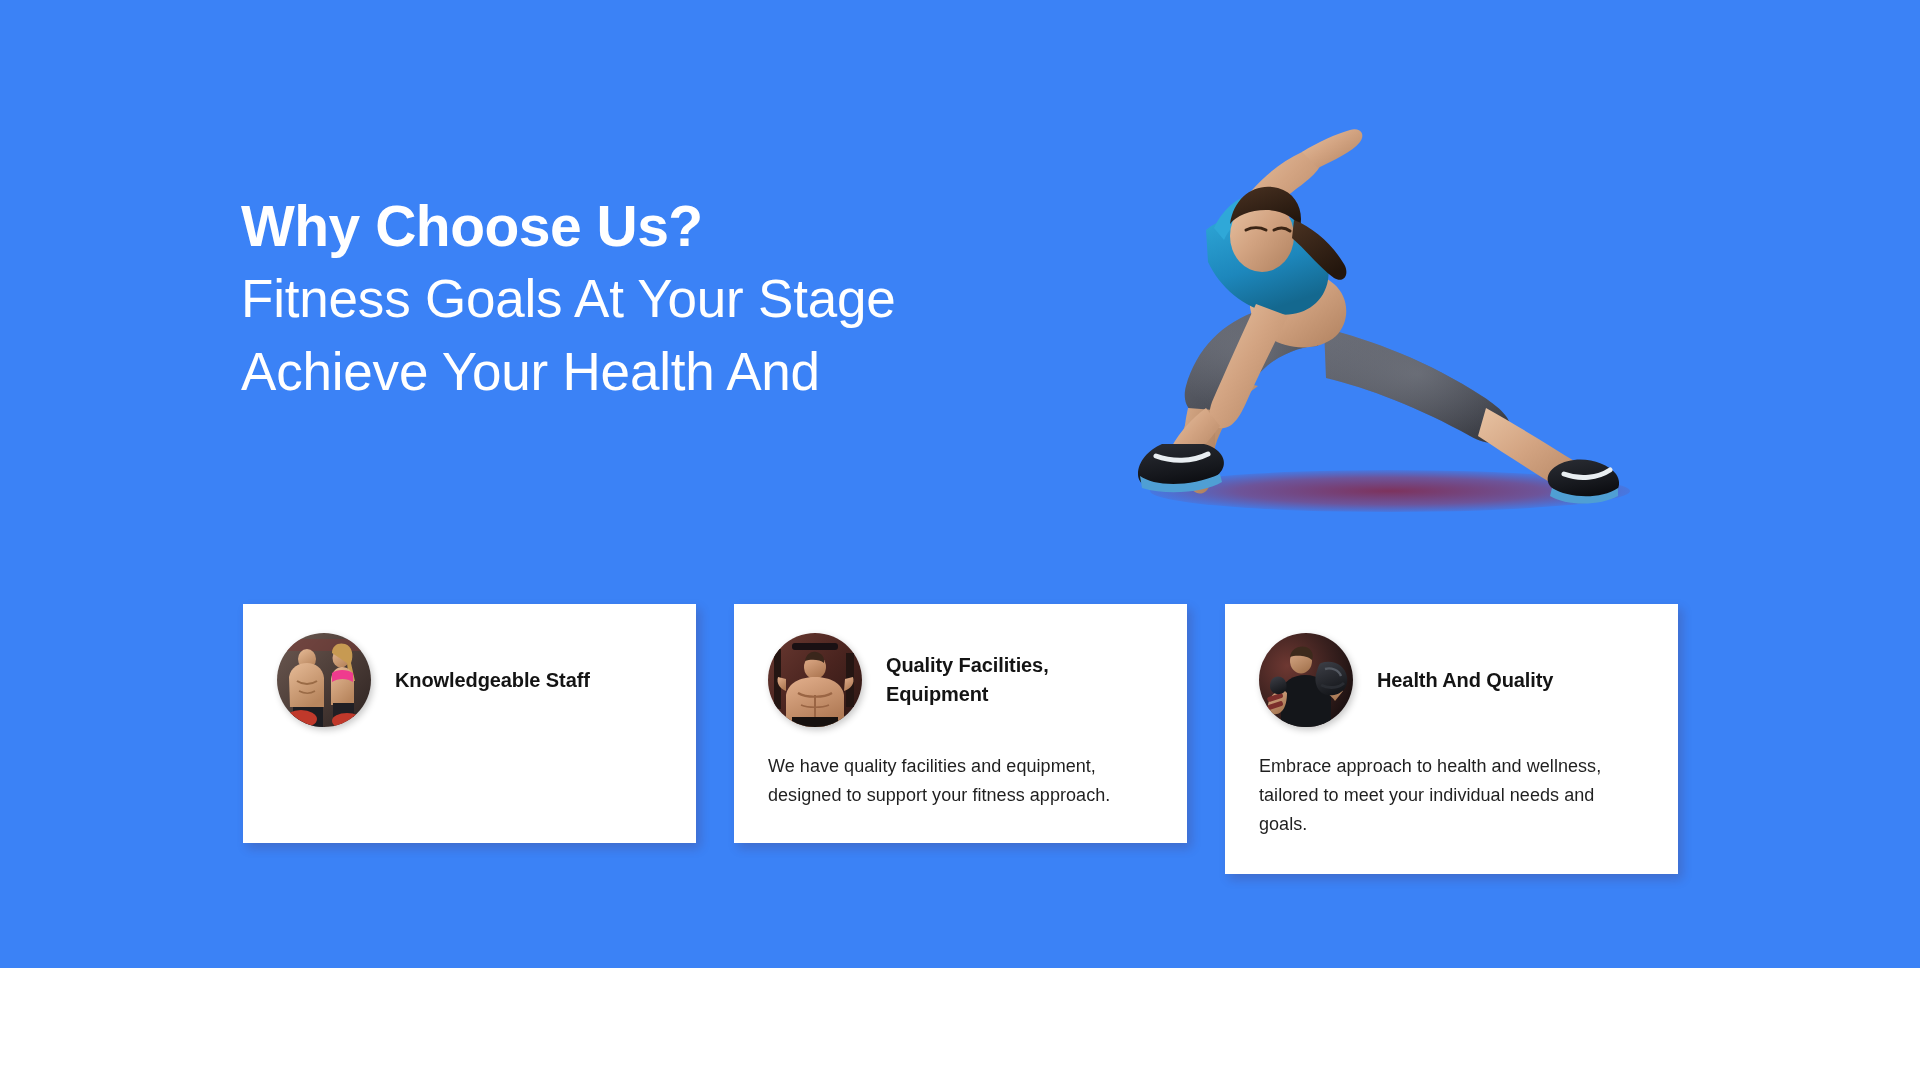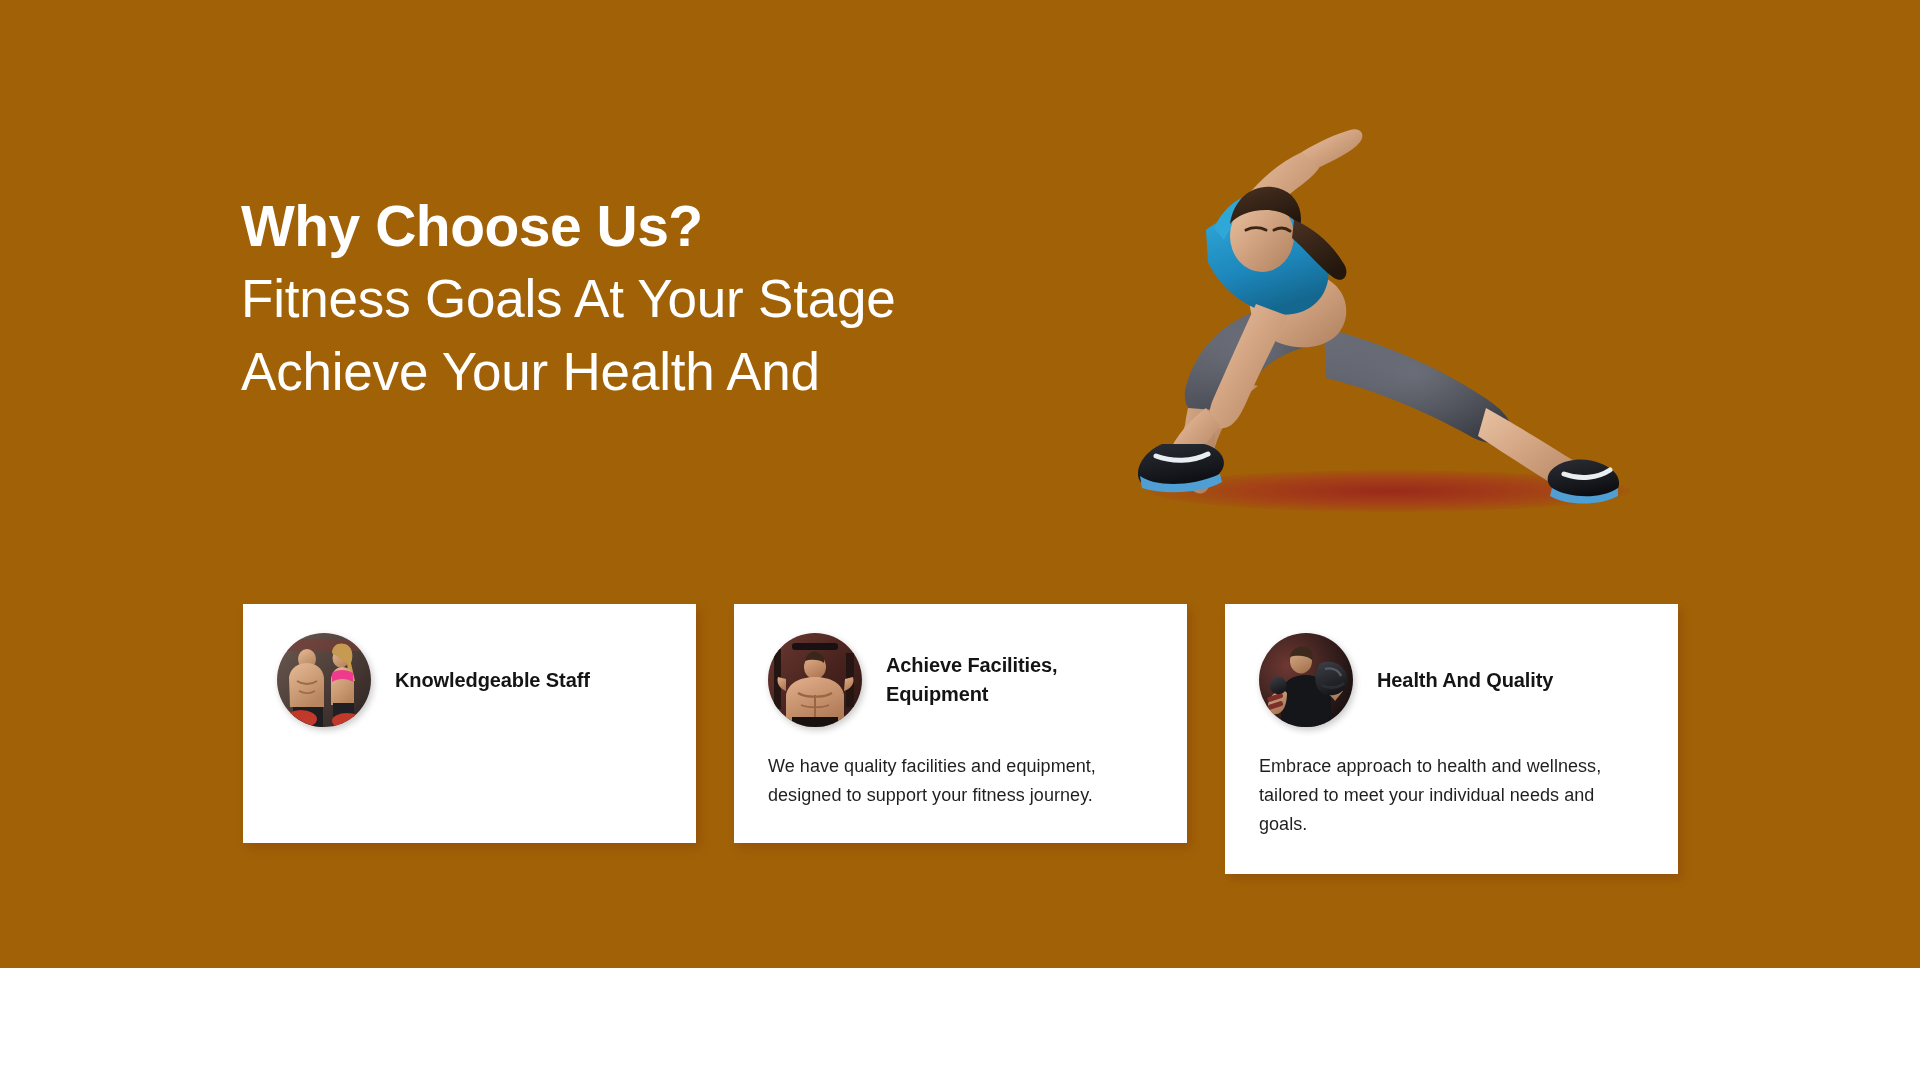--- a/index.html
+++ b/index.html
@@ -19,21 +19,21 @@
     background: #ffffff;
   }
 
   
   .hero-section {
     position: absolute;
     left: 0;
     top: 0;
     width: 1920px;
     height: 968px;
-    background: #a16207;
+    background: #3b82f6;
     overflow: hidden;
   }
 
   
   .heading-block {
     position: absolute;
     left: 241px;
     top: 190px;
     width: 820px;
   }
@@ -343,23 +343,23 @@
               <path d="M30 60 C 38 65, 56 65, 64 60" stroke="#9a6544" stroke-width="2.2" fill="none"></path>
               <path d="M47 62 L 47 84" stroke="#9a6544" stroke-width="2" fill="none"></path>
               <path d="M33 72 C 40 75, 54 75, 61 72" stroke="#9a6544" stroke-width="1.6" fill="none"></path>
 
               <path d="M18 58 C 12 56, 8 50, 10 44 L 18 46 Z" fill="url(#sk2)"></path>
               <path d="M76 58 C 83 56, 87 50, 85 44 L 77 46 Z" fill="url(#sk2)"></path>
 
               <rect x="24" y="84" width="46" height="10" fill="#17110f"></rect>
             </svg>
           </div>
-          <div class="card-title">Achieve Facilities, Equipment</div>
+          <div class="card-title">Quality Facilities, Equipment</div>
         </div>
-        <div class="card-body">We have quality facilities and equipment, designed to support your fitness journey.</div>
+        <div class="card-body">We have quality facilities and equipment, designed to support your fitness approach.</div>
       </div>
 
       <div class="feature-card card-3">
         <div class="card-head">
           <div class="avatar">
             <svg width="94" height="94" viewBox="0 0 94 94">
               <defs>
                 <radialGradient id="bg3" cx="30%" cy="35%" r="85%">
                   <stop offset="0%" stop-color="#6e3832"></stop>
                   <stop offset="55%" stop-color="#39201e"></stop>

